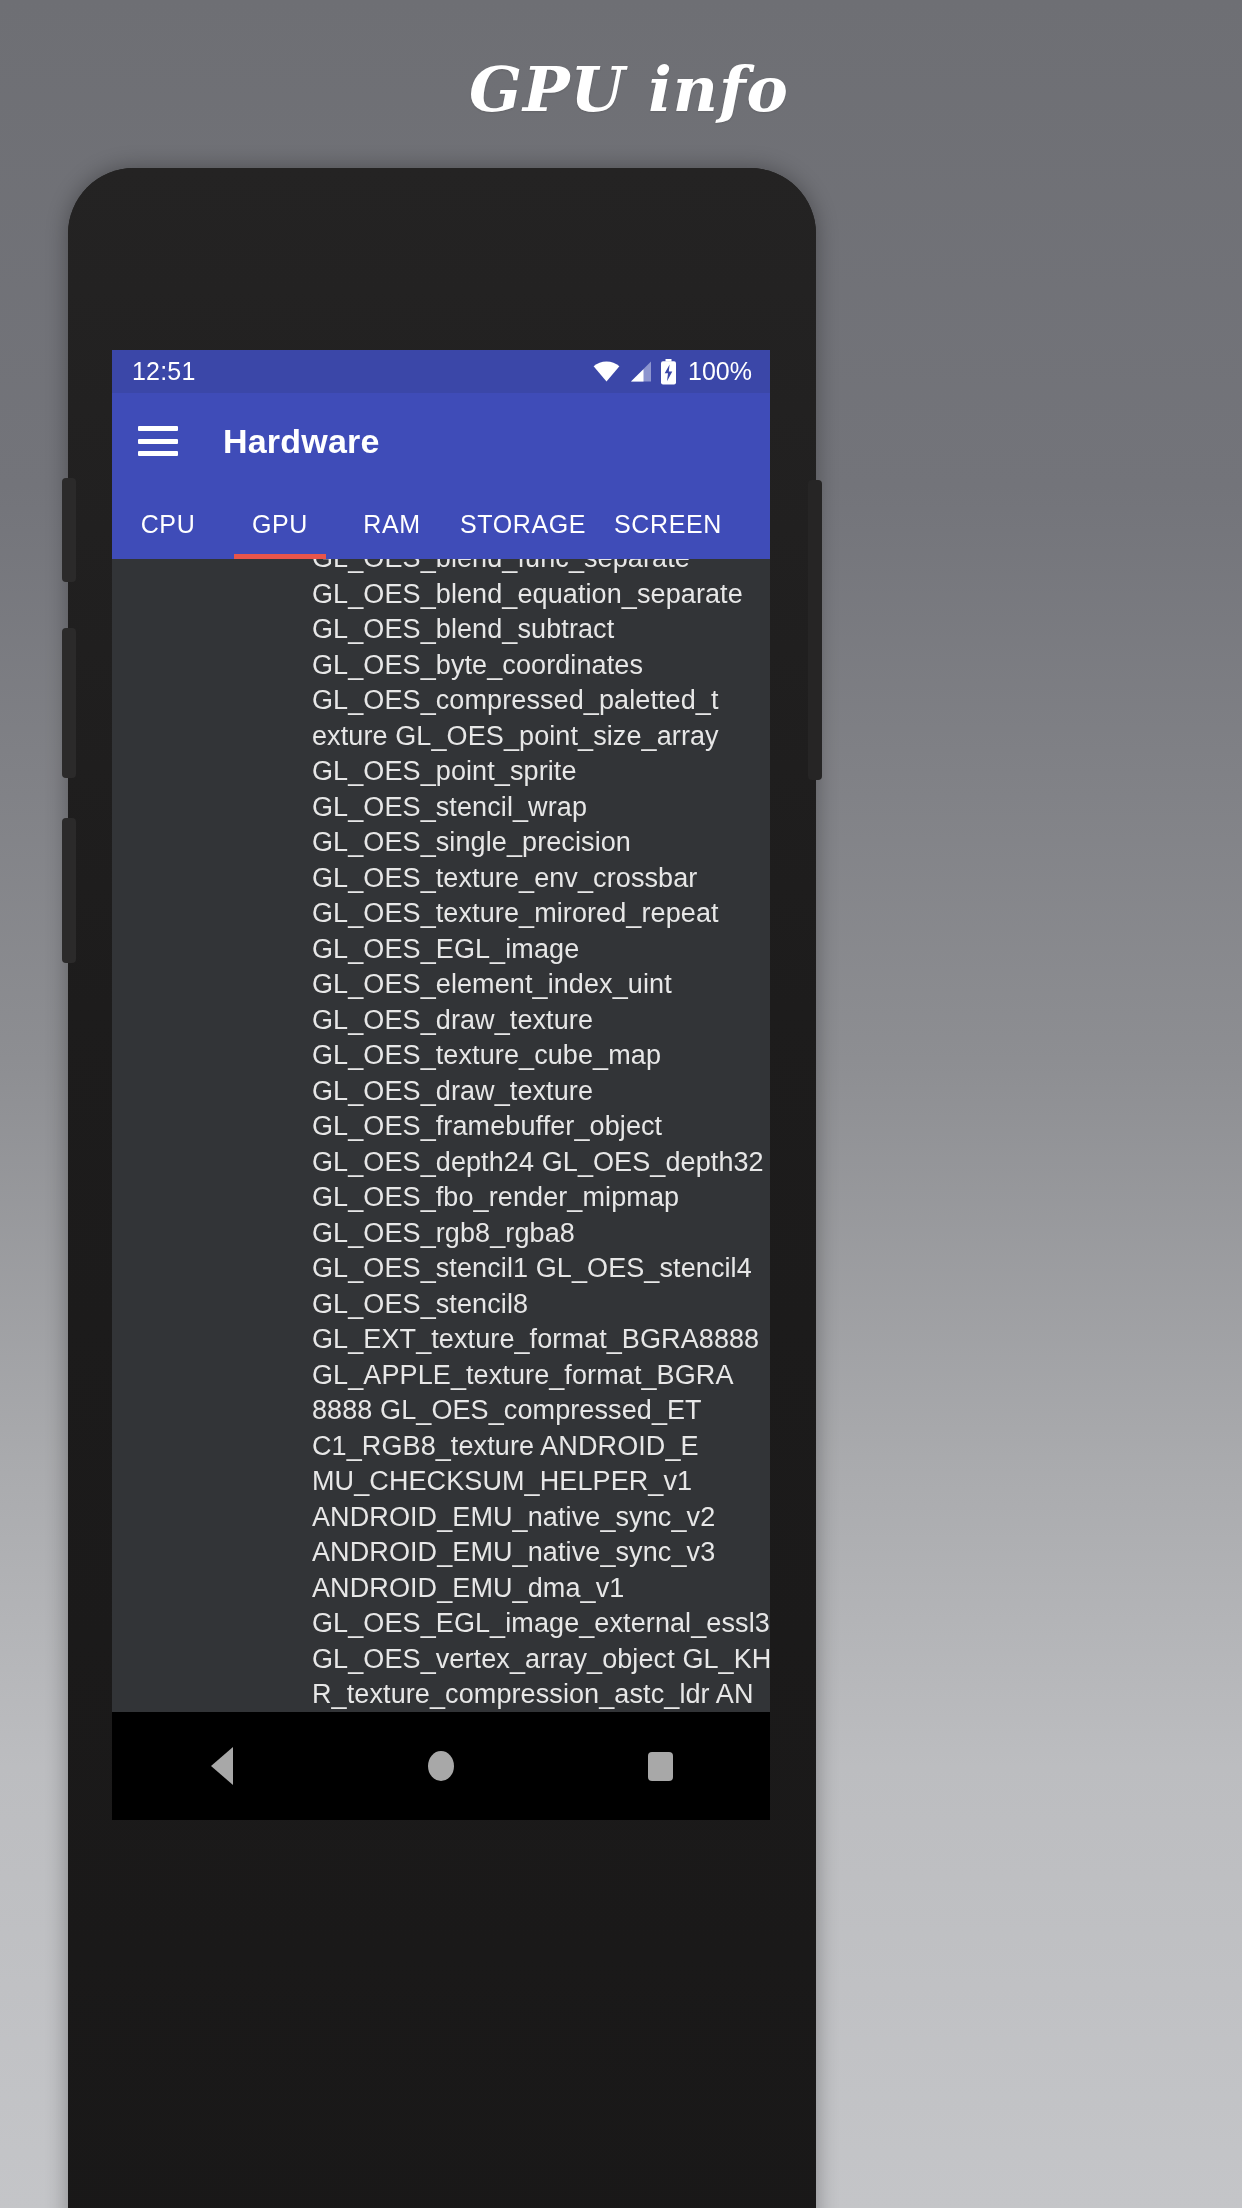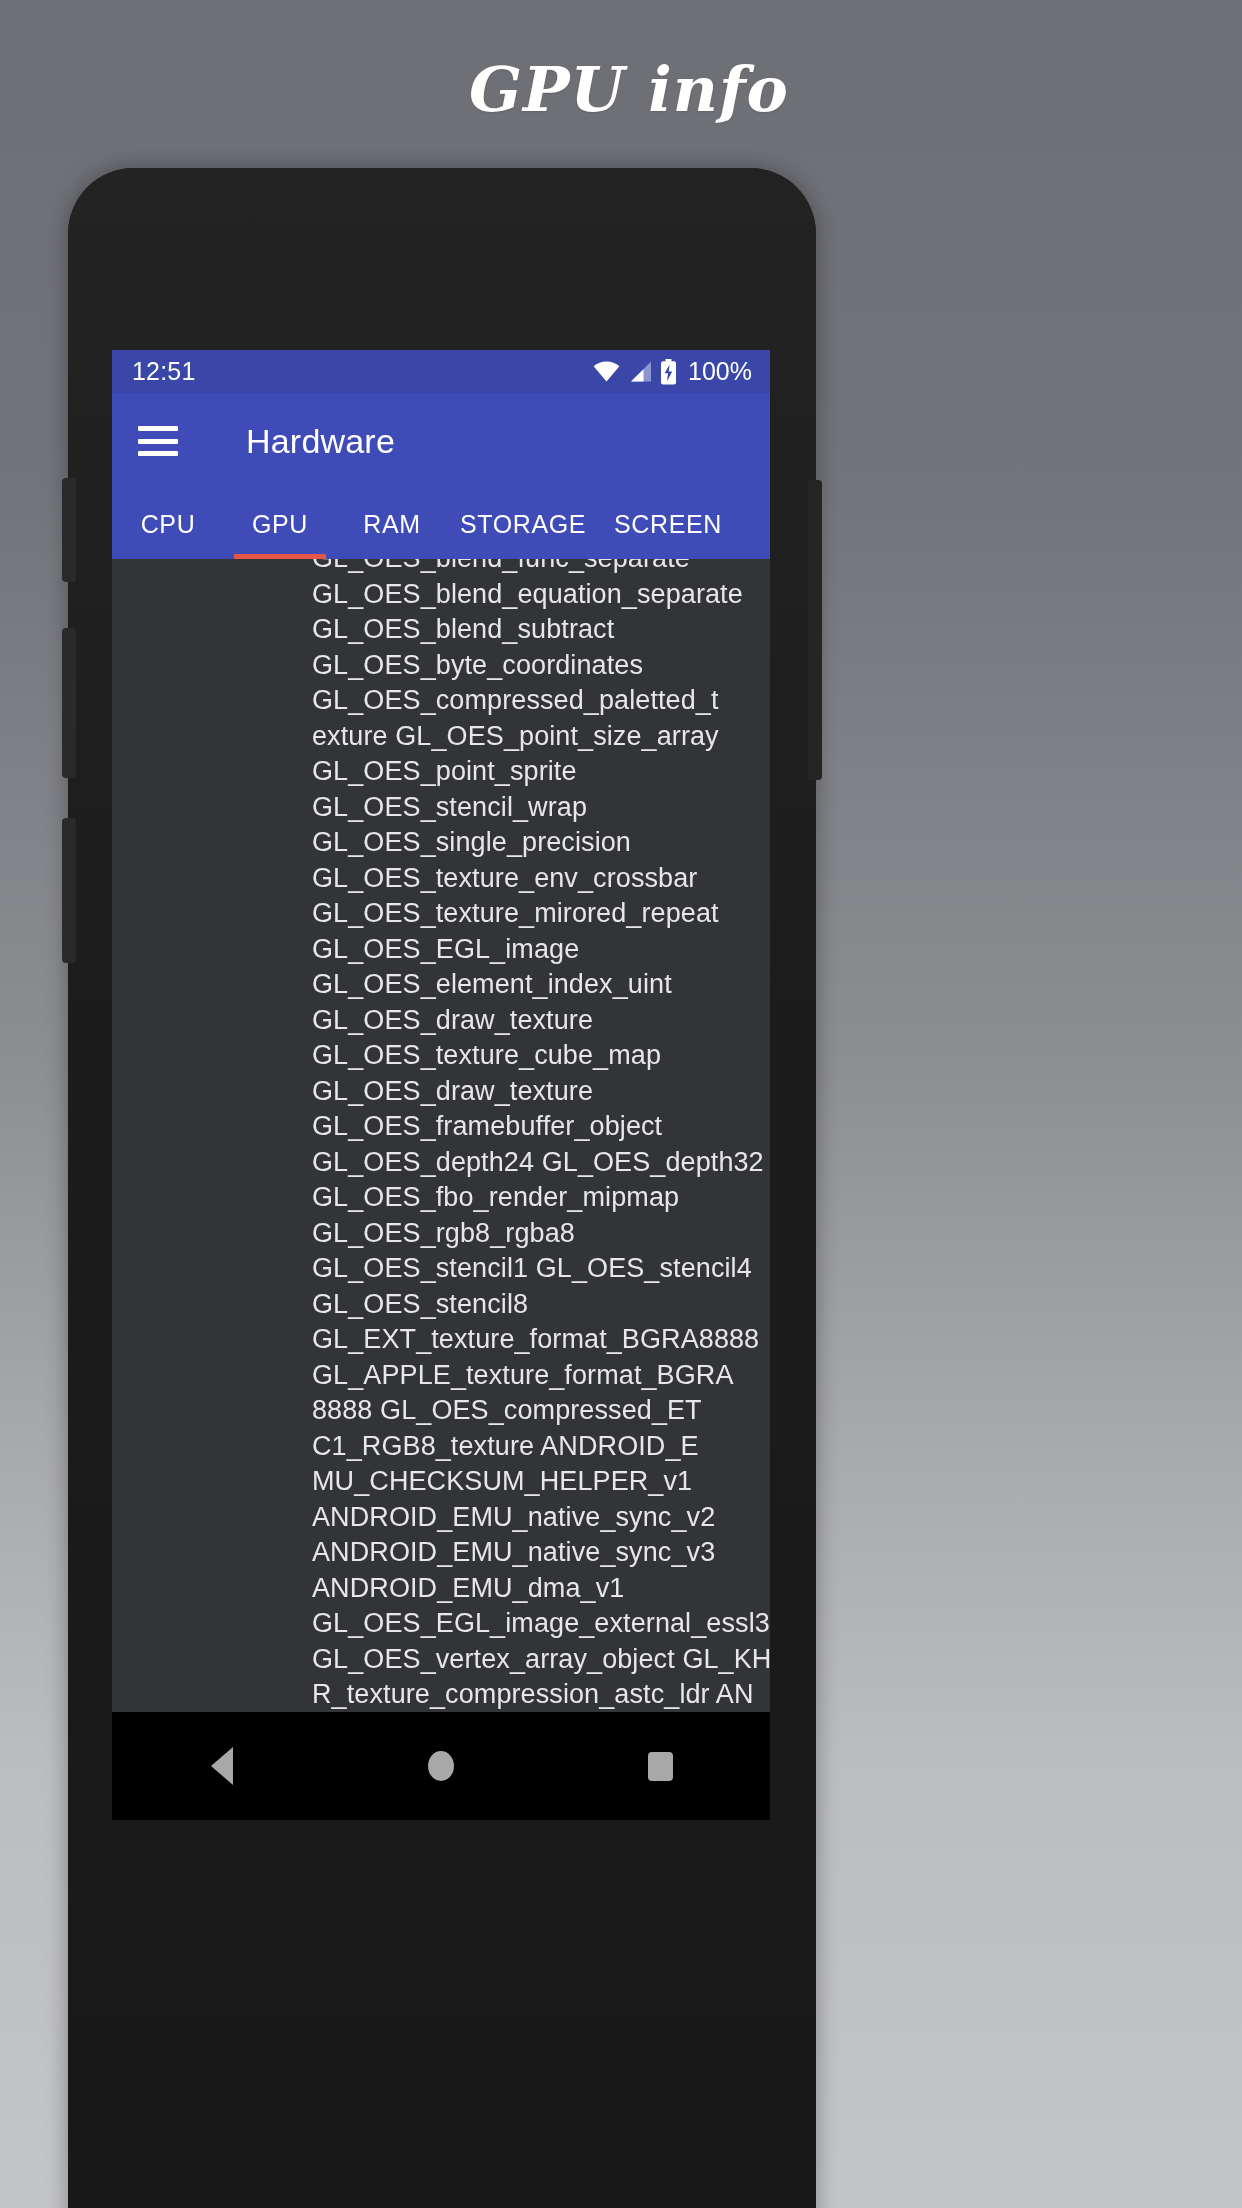--- a/index.html
+++ b/index.html
@@ -122,22 +122,22 @@
   }
   .hamburger span {
     display: block;
     height: 5px;
     background: #ffffff;
     border-radius: 1px;
   }
   .app-title {
     color: #ffffff;
     font-size: 34px;
-    font-weight: 400;
-    margin-left: 68px;
+    font-weight: 700;
+    margin-left: 45px;
     letter-spacing: 0.2px;
   }
 
   
   .tab-bar {
     height: 70px;
     background: #3f4cb8;
     display: flex;
     align-items: stretch;
     overflow: hidden;

